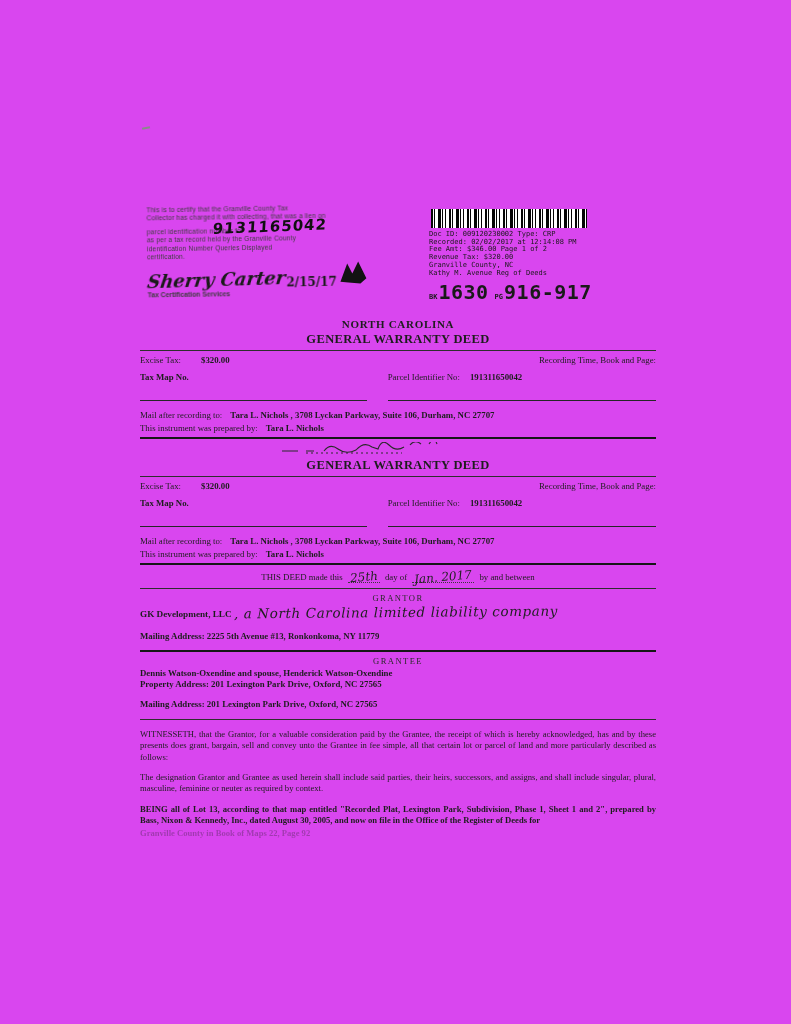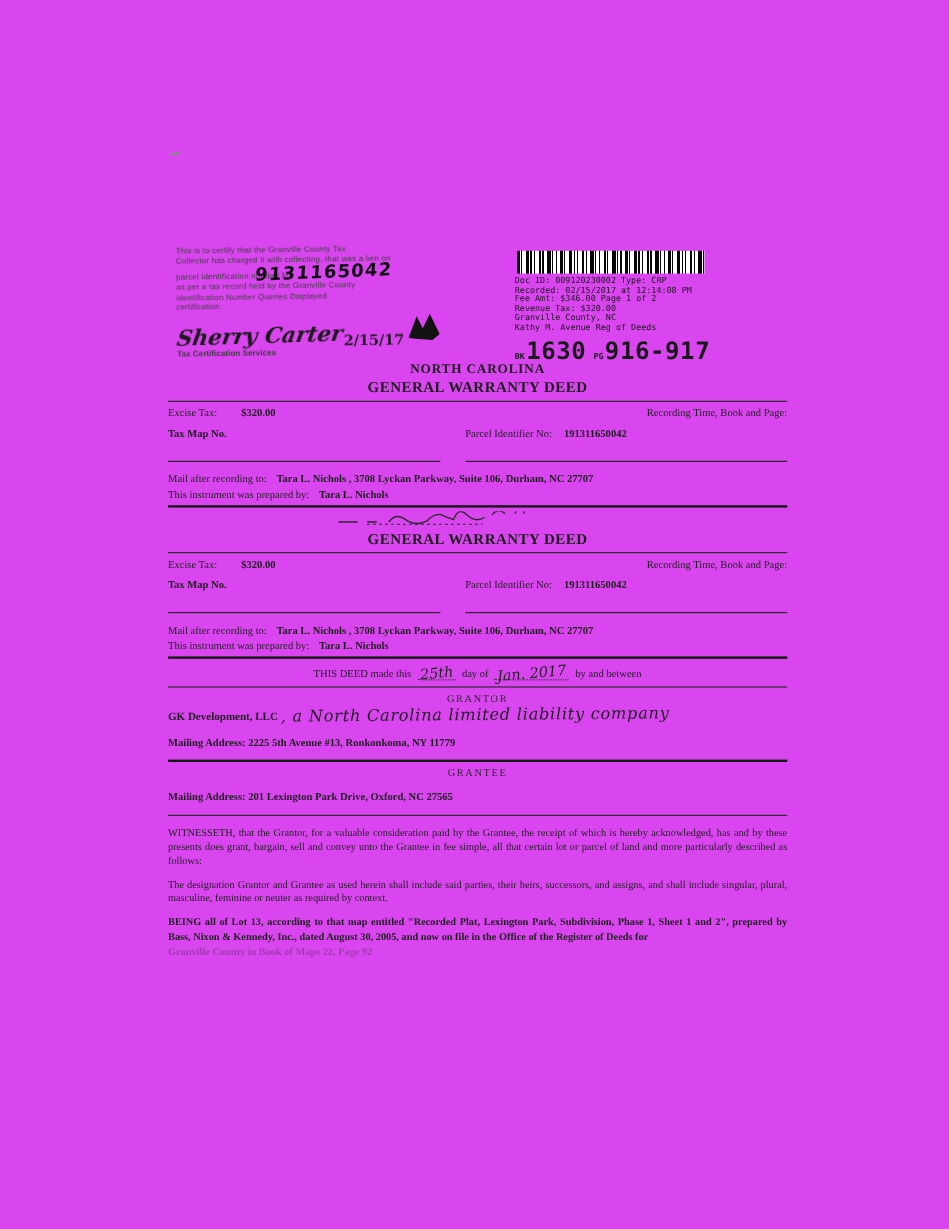--- a/index.html
+++ b/index.html
@@ -30,21 +30,21 @@
   .barcode{height:19px;width:156px;margin:0 0 3px 2px;
      background:repeating-linear-gradient(90deg,#050505 0 2px,#fff 2px 3px,#050505 3px 4px,#fff 4px 7px,
                 #050505 7px 10px,#fff 10px 11px,#050505 11px 12px,#fff 12px 14px,#050505 14px 15px,#fff 15px 18px);}
   .rec-line{font-size:7px;line-height:7.7px;white-space:nowrap;filter:blur(0.15px);}
   .bkpg{display:flex;align-items:baseline;margin-top:3px;font-weight:bold;}
   .bk-small{font-size:7px;margin-right:1px;}
   .bk-big{font-size:20px;letter-spacing:0.5px;}
   .pg-small{font-size:7px;margin:0 1px 0 6px;}
 
   
-  .content{position:absolute;left:140px;top:302px;width:516px;}
+  .content{position:absolute;left:140px;top:318px;width:516px;}
   .doc-title{text-align:center;}
   .t1{font-size:11px;font-weight:bold;letter-spacing:0.7px;}
   .t2{font-size:12.5px;font-weight:bold;letter-spacing:0.4px;margin-top:2px;}
   .rule{border-top:1.6px solid #2e2e2e;margin:3px 0;}
   .rule.thick{border-top:2.6px solid #161616;}
 
   .form-block{font-size:8.8px;}
   .fb-row1{display:flex;margin:4px 0 7px;justify-content:space-between;}
   .fb-cell-left{flex:0 0 47%;display:flex;gap:20px;}
   .fb-excise-val{font-weight:bold;}
@@ -102,21 +102,21 @@
             <path d="M2 21 L9 3 L14 13 L20 1 L28 18 L22 23 L10 22 Z" fill="#121212"></path>
           </svg>
       </span>
     </div>
     <div class="stamp-footer">Tax Certification Services</div>
   </div>
 
   <div class="recording">
     <div class="barcode"></div>
     <div class="rec-line">Doc ID:  009120230002 Type: CRP</div>
-    <div class="rec-line">Recorded: 02/15/2017 at 12:14:08 PM</div>
+    <div class="rec-line">Recorded: 02/02/2017 at 12:14:08 PM</div>
     <div class="rec-line">Fee Amt: $346.00 Page 1 of 2</div>
     <div class="rec-line">Revenue Tax: $320.00</div>
     <div class="rec-line">Granville County, NC</div>
     <div class="rec-line">Kathy M. Avenue Reg of Deeds</div>
     <div class="bkpg">
       <span class="bk-small">BK</span>
       <span class="bk-big">1630</span>
       <span class="pg-small">PG</span>
       <span class="bk-big">916-917</span>
     </div>
@@ -200,20 +200,24 @@
 
     <div class="section-heading">GRANTOR</div>
     <div class="grantor-line">
       <span>GK Development, LLC</span>
       <span class="hand2">, a North Carolina limited liability company</span>
     </div>
     <div class="address-line">Mailing Address: 2225 5th Avenue #13, Ronkonkoma, NY 11779</div>
     <div class="rule thick" style="margin-top:9px;"></div>
 
     <div class="section-heading">GRANTEE</div>
+    <div class="grantee-block">
+      <div>Dennis Watson-Oxendine and spouse, Henderick Watson-Oxendine</div>
+      <div>Property Address:  201 Lexington Park Drive, Oxford, NC 27565</div>
+    </div>
     <div class="address-line">Mailing Address: 201 Lexington Park Drive, Oxford, NC 27565</div>
     <div class="rule" style="margin-top:10px;"></div>
 
     <p class="para">WITNESSETH, that the Grantor, for a valuable consideration paid by the Grantee, the receipt of which is hereby acknowledged, has and by these presents does grant, bargain, sell and convey unto the Grantee in fee simple, all that certain lot or parcel of land and more particularly described as follows:</p>
     <p class="para">The designation Grantor and Grantee as used herein shall include said parties, their heirs, successors, and assigns, and shall include singular, plural, masculine, feminine or neuter as required by context.</p>
     <p class="para bold">BEING all of Lot 13, according to that map entitled "Recorded Plat, Lexington Park, Subdivision, Phase 1, Sheet 1 and 2", prepared by Bass, Nixon &amp; Kennedy, Inc., dated August 30, 2005, and now on file in the Office of the Register of Deeds for</p>
     <div class="faded">Granville County in Book of Maps 22, Page 92</div>
 
   </div>
 </div>

